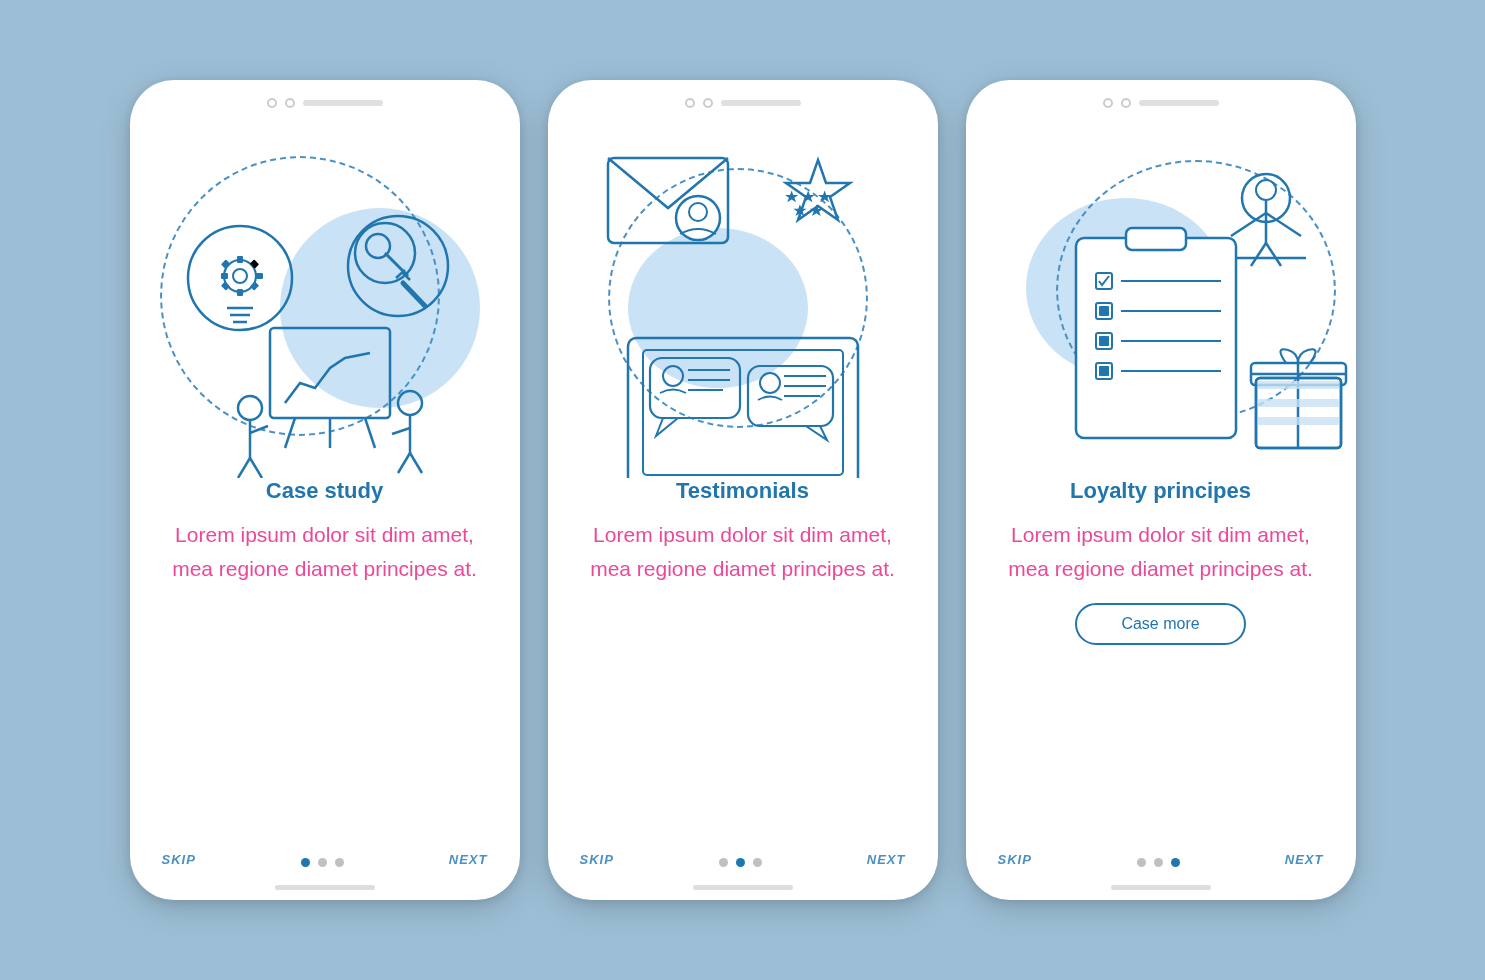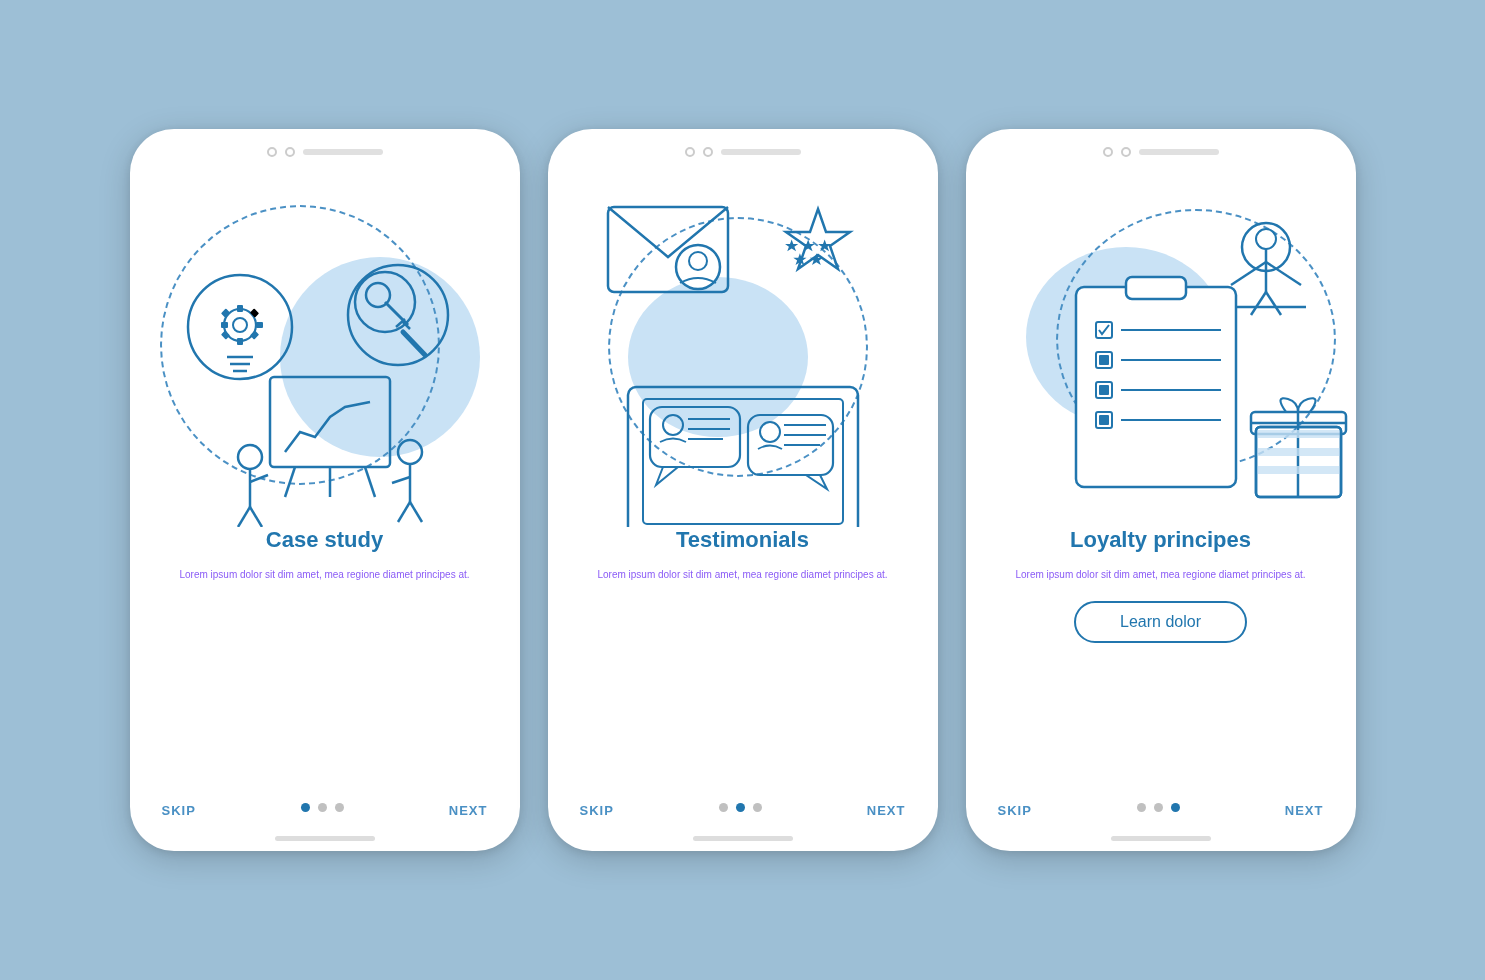--- a/index.html
+++ b/index.html
@@ -16,21 +16,21 @@
     }
 
     .phones-container {
       display: flex;
       gap: 28px;
       align-items: center;
     }
 
     .phone {
       width: 390px;
-      height: 722px;
+      height: 820px;
       background: #ffffff;
       border-radius: 44px;
       box-shadow: 0 8px 32px rgba(0,0,0,0.18), 0 2px 8px rgba(0,0,0,0.10);
       display: flex;
       flex-direction: column;
       align-items: center;
       padding: 0;
       position: relative;
       overflow: hidden;
     }
@@ -96,22 +96,22 @@
 
     .phone-title {
       font-size: 22px;
       font-weight: 600;
       color: #2176ae;
       text-align: center;
       margin-bottom: 14px;
     }
 
     .phone-description {
-      font-size: 10px;
-      color: #8b5cf6;
+      font-size: 21px;
+      color: #ec4899;
       text-align: center;
       line-height: 1.6;
       margin-bottom: 18px;
     }
 
     .learn-more-btn {
       border: 2px solid #2176ae;
       border-radius: 30px;
       padding: 10px 44px;
       font-size: 16px;
@@ -120,23 +120,24 @@
       cursor: pointer;
       margin-bottom: 12px;
       font-weight: 500;
     }
 
     
     .phone-bottom {
       width: 100%;
       padding: 0 32px 18px 32px;
       display: flex;
-      align-items: flex-start;
+      align-items: flex-end;
       justify-content: space-between;
       margin-top: auto;
+      font-style: italic;
     }
 
     .bottom-skip, .bottom-next {
       font-size: 13px;
       font-weight: 700;
       color: #4a90c4;
       letter-spacing: 1px;
       cursor: pointer;
     }
 
@@ -437,21 +438,21 @@
         <line x1="290" y1="285" x2="375" y2="285" stroke="#c9e2f5" stroke-width="8" opacity="0.8"></line>
         <line x1="290" y1="303" x2="375" y2="303" stroke="#c9e2f5" stroke-width="8" opacity="0.8"></line>
 
         <rect x="290" y="260" width="85" height="70" rx="4" fill="none" stroke="#2176ae" stroke-width="2.5"></rect>
       </svg>
     </div>
 
     <div class="phone-content">
       <div class="phone-title">Loyalty principes</div>
       <div class="phone-description">Lorem ipsum dolor sit dim amet, mea regione diamet principes at.</div>
-      <button class="learn-more-btn">Learn dolor</button>
+      <button class="learn-more-btn">Case more</button>
     </div>
 
     <div class="phone-bottom">
       <span class="bottom-skip">SKIP</span>
       <div class="dots-container">
         <div class="dot"></div>
         <div class="dot"></div>
         <div class="dot active"></div>
       </div>
       <span class="bottom-next">NEXT</span>

